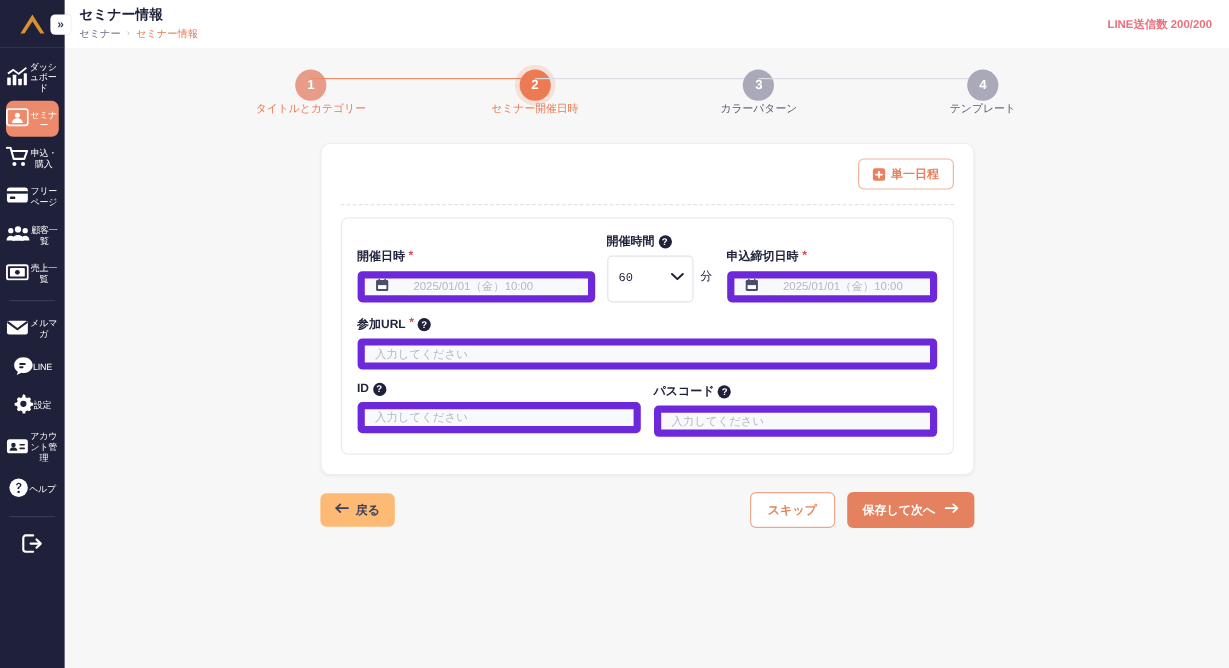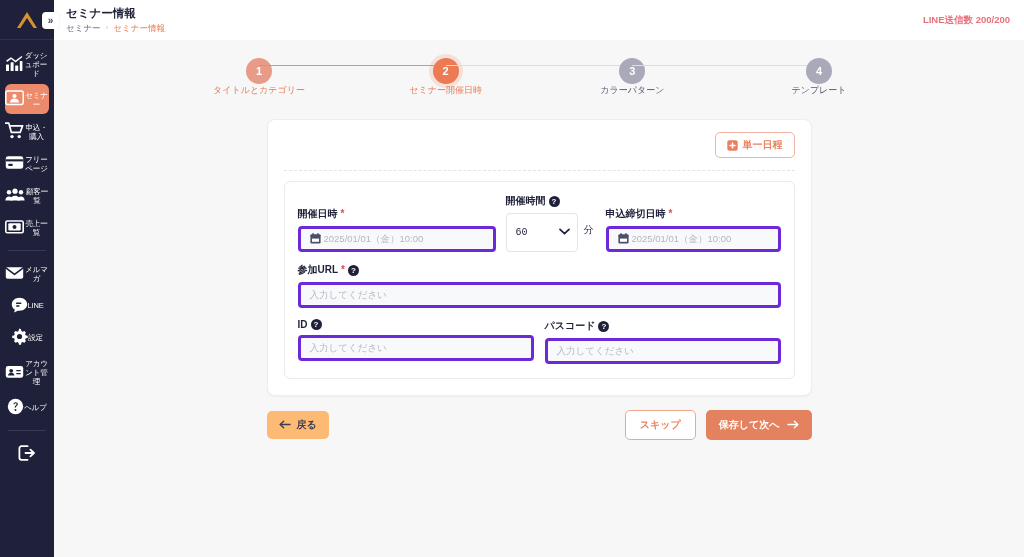--- a/index.html
+++ b/index.html
@@ -112,22 +112,22 @@
   }
   .req { color: #e8454f; font-size: 10px; line-height: 1; }
   .help {
     width: 11px; height: 11px; border-radius: 50%;
     background: #1e2139; color: #fff;
     font-size: 8px; font-weight: 700;
     display: inline-flex; align-items: center; justify-content: center;
     cursor: pointer;
   }
   .inp {
-    height: 26px; background: #f8f9fb; border: 3px solid #6d28d9; border-radius: 4px;
-    display: flex; align-items: center; gap: 3px; padding: 0 9px;
+    height: 26px; background: #f8f9fb; border: 6px solid #6d28d9; border-radius: 4px;
+    display: flex; align-items: center; gap: 21px; padding: 0 9px;
     font-size: 9.5px; color: #b4b7c4; cursor: text;
   }
   .inp .cal { color: #4a4f68; flex: 0 0 auto; }
   .row1 { display: flex; align-items: flex-end; gap: 10px; }
   .col-start { width: 198px; }
   .col-dur { width: 90px; }
   .col-deadline { flex: 1 1 auto; }
   .select {
     height: 39px; background: #ffffff; border: 1px solid #e2e4ea; border-radius: 4px;
     display: flex; align-items: center; justify-content: space-between;

